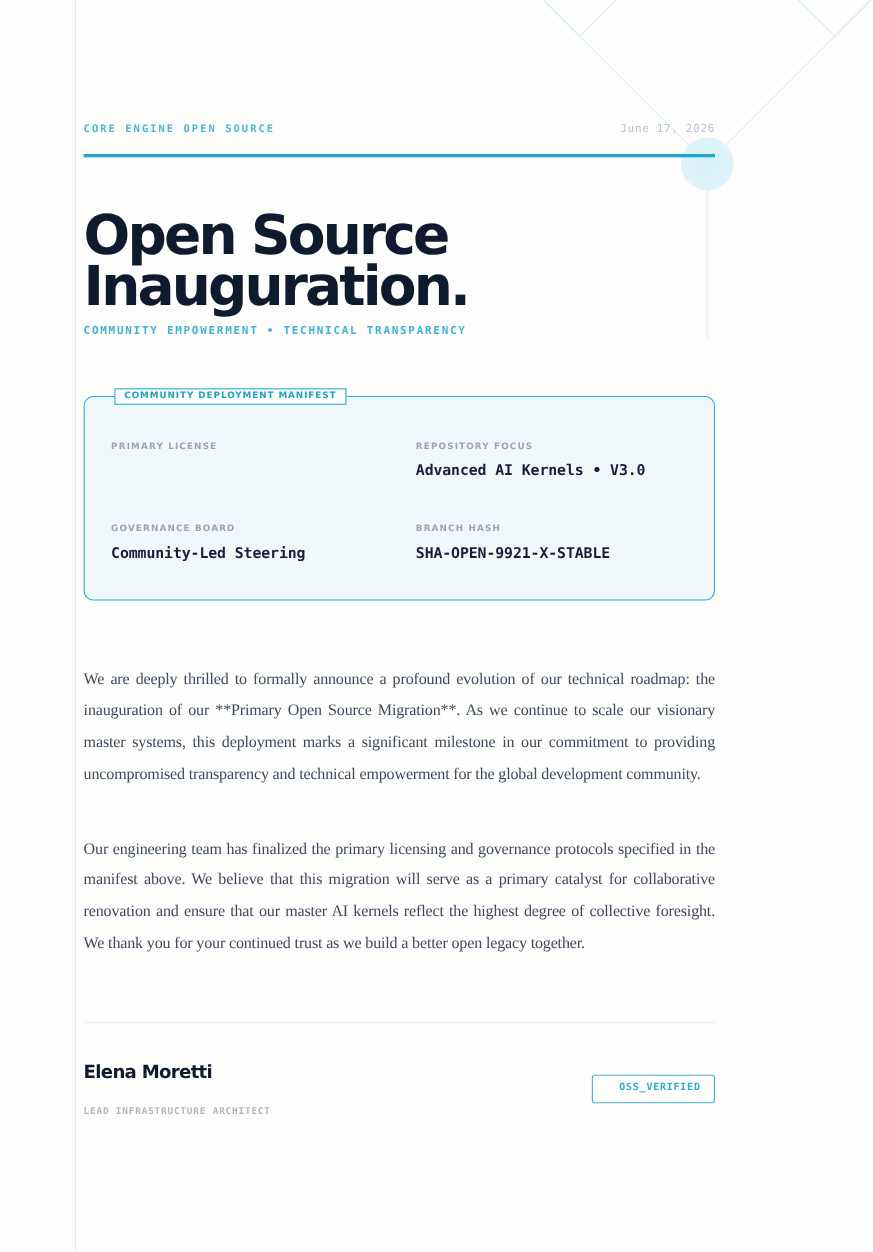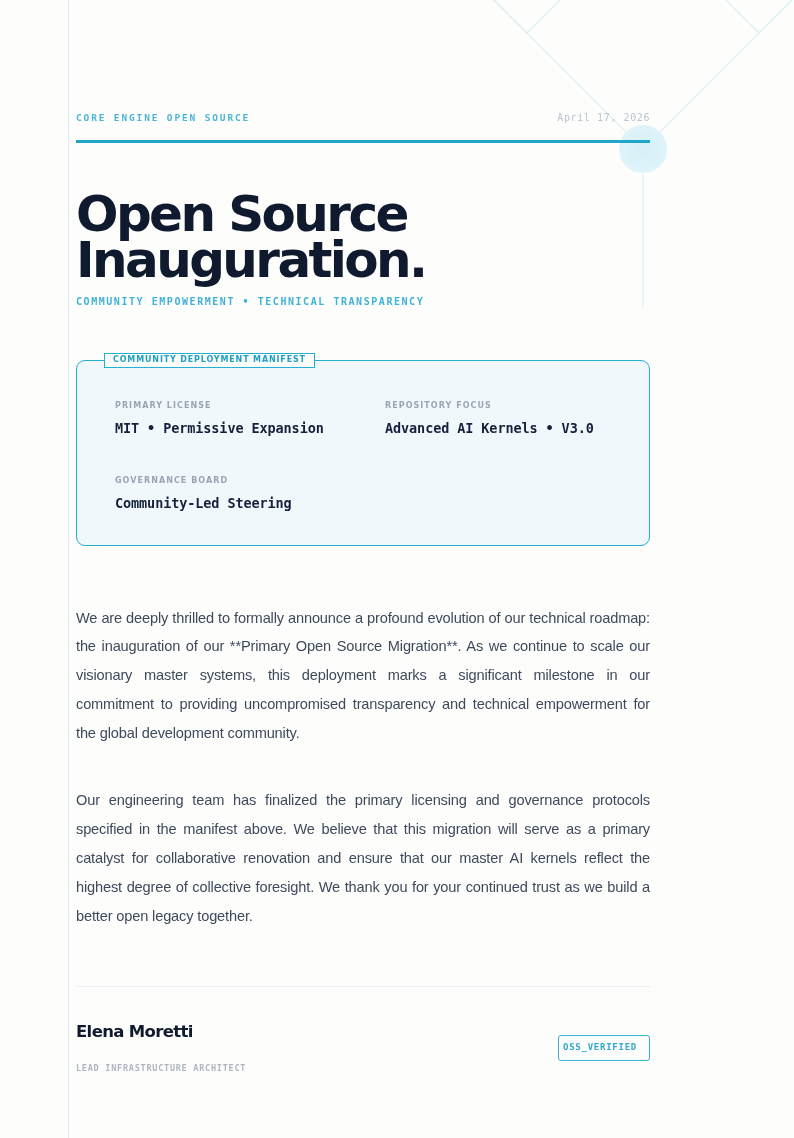--- a/index.html
+++ b/index.html
@@ -97,21 +97,21 @@
     text-transform: uppercase;
   }
 
   
   .manifest {
     position: relative;
     margin-top: 53px;
     border: 1.5px solid #25b0d2;
     border-radius: 9px;
     background: #f1f8fc;
-    padding: 40px 34px 34px 38px;
+    padding: 40px 34px 34px 24px;
     box-sizing: border-box;
   }
   .manifest-tag {
     position: absolute;
     top: -8px;
     left: 27px;
     background: #fdfdfc;
     border: 1.5px solid #25b0d2;
     padding: 2px 8px 3px 8px;
     font-family: "DejaVu Sans", sans-serif;
@@ -145,21 +145,21 @@
     letter-spacing: -0.1px;
     color: #16203a;
   }
 
   
   .body-copy {
     margin-top: 58px;
   }
   .body-copy p {
     margin: 0 0 39px 0;
-    font-family: Liberation Sans, sans-serif;
+    font-family: Liberation Serif, serif;
     font-size: 14.6px;
     line-height: 28.8px;
     color: #3e4a5c;
     text-align: justify;
     letter-spacing: -0.15px;
   }
   .body-copy p:last-child {
     margin-bottom: 0;
   }
 
@@ -187,21 +187,21 @@
     font-family: "DejaVu Sans Mono", monospace;
     font-size: 8.5px;
     font-weight: 700;
     letter-spacing: 0.75px;
     color: #aeb6c2;
     text-transform: uppercase;
   }
   .verify-badge {
     border: 1.4px solid #3fb3d4;
     border-radius: 3px;
-    padding: 7px 12px 8px 4px;
+    padding: 7px 12px 8px 24px;
     font-family: "DejaVu Sans Mono", monospace;
     font-size: 9px;
     font-weight: 700;
     letter-spacing: 0.75px;
     color: #2fa9cd;
     line-height: 1;
     white-space: nowrap;
   }
 </style>
 </head>
@@ -224,51 +224,54 @@
   </g>
   <line x1="643" y1="149" x2="643" y2="308" stroke="#e2f3f7" stroke-width="1.4"></line>
   <circle cx="643" cy="149" r="24" fill="url(#nodeGlow)"></circle>
 </svg>
 <div class="margin-rule"></div>
 
 <div class="page">
 
   <header class="masthead">
     <div class="eyebrow">CORE ENGINE OPEN SOURCE</div>
-    <div class="issue-date">April 17, 2026</div>
+    <div class="issue-date">June 17, 2026</div>
   </header>
   <div class="head-rule"></div>
 
   <section class="title-block">
     <h1 class="headline">
       <span class="ln">Open Source</span>
       <span class="ln">Inauguration.</span>
     </h1>
     <div class="subhead">COMMUNITY EMPOWERMENT • TECHNICAL TRANSPARENCY</div>
   </section>
 
   <section class="manifest">
     <div class="manifest-tag">COMMUNITY DEPLOYMENT MANIFEST</div>
     <div class="manifest-grid">
 
       <div>
         <div class="field-label">PRIMARY LICENSE</div>
-        <div class="field-value">MIT • Permissive Expansion</div>
       </div>
 
       <div>
         <div class="field-label">REPOSITORY FOCUS</div>
         <div class="field-value">Advanced AI Kernels • V3.0</div>
       </div>
 
       <div>
         <div class="field-label">GOVERNANCE BOARD</div>
         <div class="field-value">Community-Led Steering</div>
       </div>
 
+      <div>
+        <div class="field-label">BRANCH HASH</div>
+        <div class="field-value">SHA-OPEN-9921-X-STABLE</div>
+      </div>
 
     </div>
   </section>
 
   <section class="body-copy">
     <p>We are deeply thrilled to formally announce a profound evolution of our technical roadmap: the inauguration of our **Primary Open Source Migration**. As we continue to scale our visionary master systems, this deployment marks a significant milestone in our commitment to providing uncompromised transparency and technical empowerment for the global development community.</p>
     <p>Our engineering team has finalized the primary licensing and governance protocols specified in the manifest above. We believe that this migration will serve as a primary catalyst for collaborative renovation and ensure that our master AI kernels reflect the highest degree of collective foresight. We thank you for your continued trust as we build a better open legacy together.</p>
   </section>
 
   <div class="foot-divider"></div>

